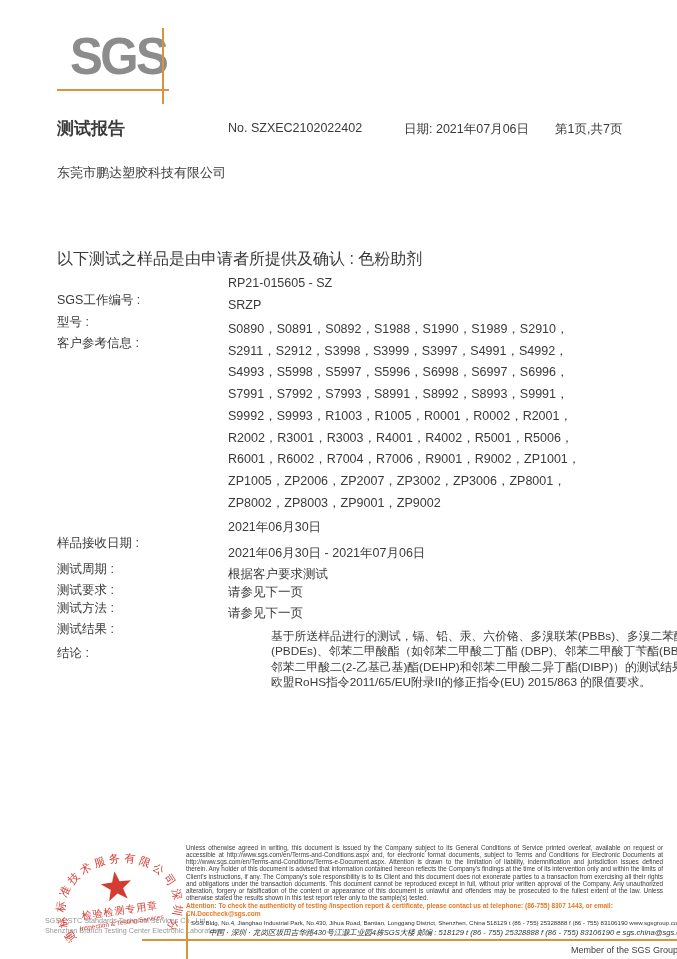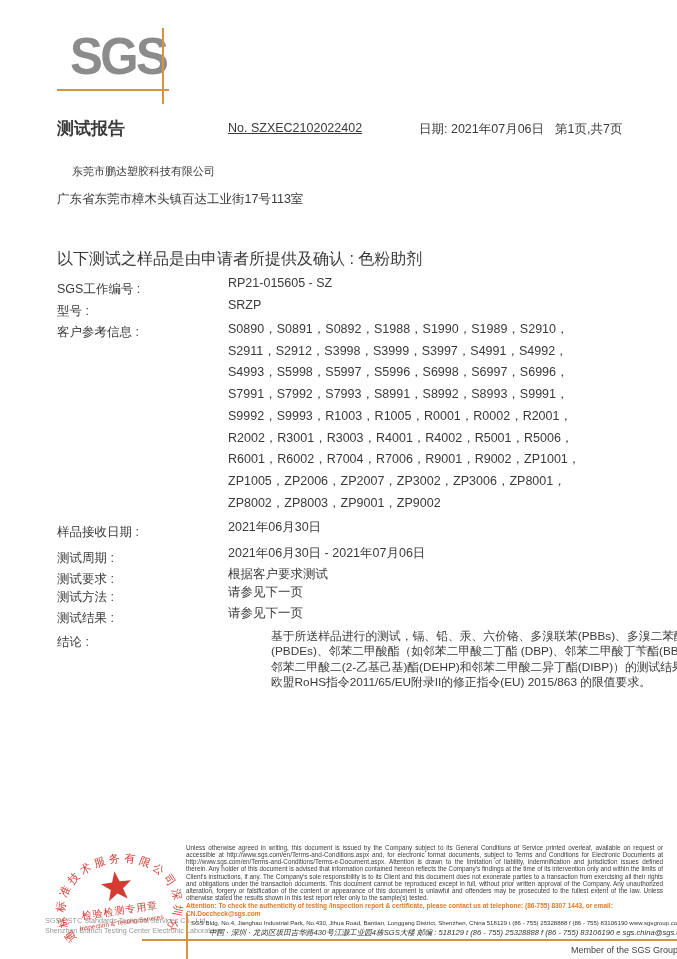--- a/index.html
+++ b/index.html
@@ -9,31 +9,31 @@
   }
   
   .logo-text{
     position:absolute;left:70px;top:26px;font-size:56px;font-weight:800;
     letter-spacing:-3px;color:#8c8c8c;transform:scale(.88,.92);transform-origin:left top;
   }
   .logo-hline{position:absolute;left:57px;top:89px;width:112px;height:2px;background:#d6953c;}
   .logo-vline{position:absolute;left:162px;top:28px;width:2px;height:76px;background:#d6953c;}
 
   .doc-title{position:absolute;left:57px;top:117px;font-size:17px;font-weight:bold;font-family:Liberation Mono, monospace;}
-  .doc-no{position:absolute;left:228px;top:121px;font-size:12.5px;text-decoration:underline;}
-  .doc-date{position:absolute;left:419px;top:121px;font-size:12.5px;}
+  .doc-no{position:absolute;left:228px;top:121px;font-size:12.5px;}
+  .doc-date{position:absolute;left:404px;top:121px;font-size:12.5px;}
   .doc-page{position:absolute;left:555px;top:121px;font-size:12.5px;}
 
-  .applicant-name{position:absolute;left:57px;top:164px;font-size:11px;margin-left:15px;}
+  .applicant-name{position:absolute;left:57px;top:164px;font-size:13px;}
   .applicant-address{position:absolute;left:57px;top:191px;font-size:12.5px;}
   .sample-statement{position:absolute;left:57px;top:249px;font-size:16px;}
 
   
   .row{position:absolute;left:0;width:677px;font-size:12.5px;}
-  .row .lbl{position:absolute;left:57px;top:5px;}
+  .row .lbl{position:absolute;left:57px;top:16px;}
   .row .val{position:absolute;left:228px;top:0;width:438px;}
   .val.multiline{white-space:pre-line;line-height:21.7px;}
   .val.paragraph{line-height:15.4px;font-size:11.8px;text-align:left;margin-left:43px;}
 
   
   .footer-text{position:absolute;left:186px;top:844px;width:477px;}
   .legal{font-size:6.35px;line-height:7.15px;text-align:justify;color:#3d3d3d;margin:0;}
   .attention{font-size:6.5px;line-height:7.6px;font-weight:bold;color:#e87722;margin:1px 0 0 0;}
   .addr-en{position:absolute;left:191px;top:919px;font-size:6.1px;white-space:nowrap;color:#333;}
   .addr-cn{position:absolute;left:209px;top:928px;font-size:7.6px;white-space:nowrap;color:#333;font-style:italic;}
@@ -52,21 +52,20 @@
   <span class="logo-text">SGS</span>
   <div class="logo-hline"></div>
   <div class="logo-vline"></div>
 
   <span class="doc-title">测试报告</span>
   <span class="doc-no">No. SZXEC2102022402</span>
   <span class="doc-date">日期: 2021年07月06日</span>
   <span class="doc-page">第1页,共7页</span>
 
   <div class="applicant-name">东莞市鹏达塑胶科技有限公司</div>
-  <div class="applicant-address">广东省东莞市樟木头镇百达工业街17号113室</div>
 
   <div class="sample-statement">以下测试之样品是由申请者所提供及确认 : 色粉助剂</div>
 
   <div class="row" style="top:276px">
     <span class="lbl">SGS工作编号 :</span>
     <span class="val">RP21-015605 - SZ</span>
   </div>
   <div class="row" style="top:298px">
     <span class="lbl">型号 :</span>
     <span class="val">SRZP</span>

